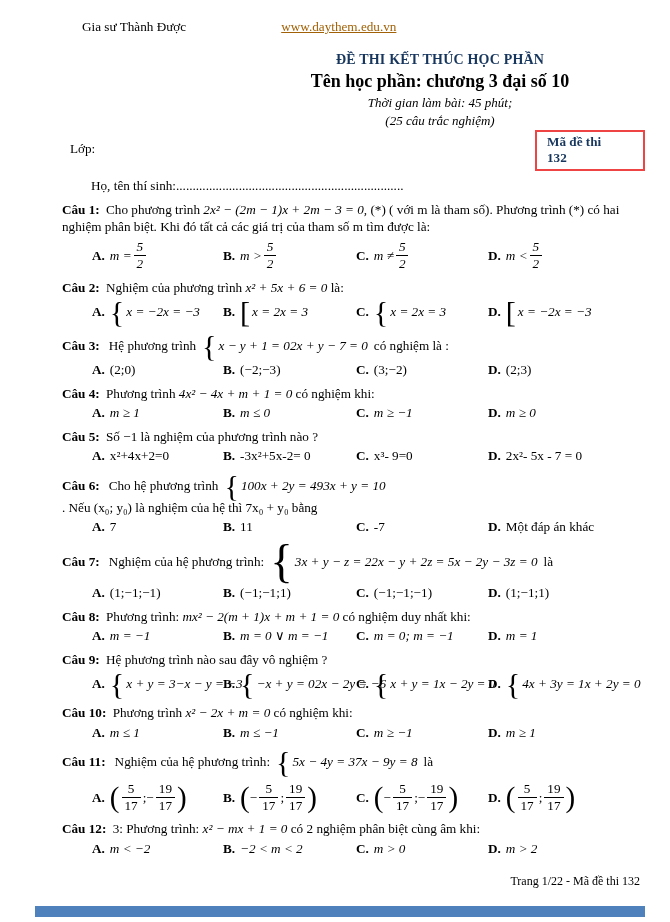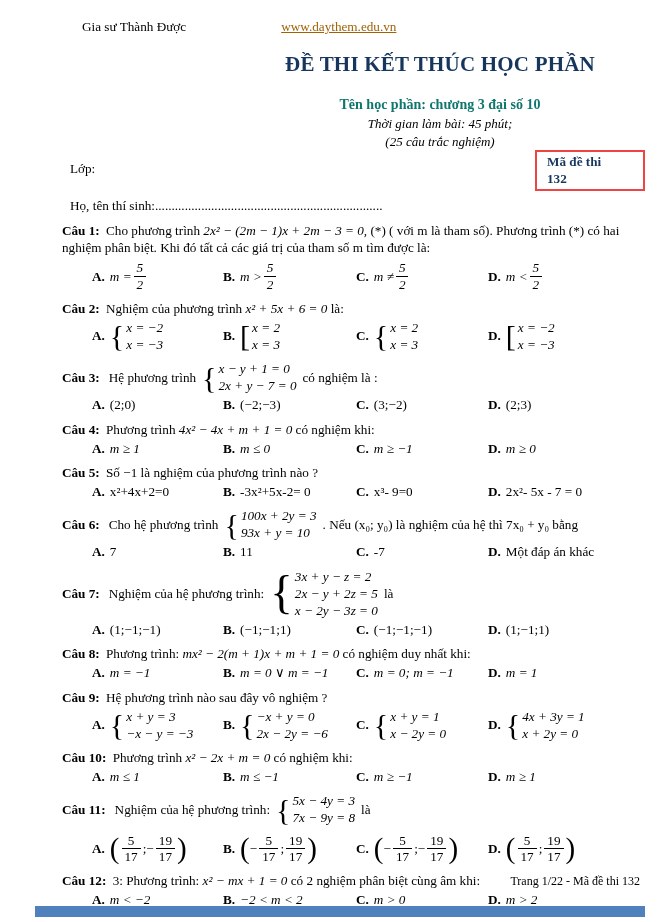--- a/index.html
+++ b/index.html
@@ -6,40 +6,40 @@
   .page{position:relative;width:670px;height:922px;margin:0 auto;background:#ffffff;
         font-family:"Liberation Serif","DejaVu Serif",serif;color:#000;font-size:13.2px;
         line-height:1.3;overflow:hidden;}
   .inner{padding:18px 25px 0 62px;}
   
   .hdr{display:flex;align-items:baseline;padding-left:8px;}
   .hdr .brand{color:#000;margin-left:12px;}
   .hdr a{color:#a16207;text-decoration:underline;margin-left:95px;cursor:pointer;}
   
   .tblock{width:360px;margin:16px 0 0 198px;text-align:center;}
-  .t1{font-weight:bold;font-size:21px;color:#17365d;letter-spacing:.2px;}
-  .t2{font-weight:bold;font-size:14px;color:#0f766e;margin-top:18px;}
+  .t1{font-weight:bold;font-size:14px;color:#17365d;letter-spacing:.2px;}
+  .t2{font-weight:bold;font-size:18px;color:#000000;margin-top:1px;}
   .t3,.t4{font-style:italic;font-size:13px;color:#000;margin-top:1px;}
   
   .crow{display:flex;justify-content:space-between;align-items:flex-start;margin-top:10px;}
   .crow .clab{padding-left:8px;}
   .codebox{border:2px solid #ef4444;text-align:left;font-weight:bold;color:#17365d;
            padding:2px 10px;min-width:86px;margin-top:-10px;line-height:1.25;}
-  .student{margin-top:6px;padding-left:8px;white-space:nowrap;overflow:hidden;}
+  .student{margin-top:6px;padding-left:8px;white-space:nowrap;overflow:hidden;margin-left:21px;}
   
   .q{margin-top:7px;}
   .qt{margin:0;}
   .ql{margin-right:3px;}
   .m{font-style:italic;}
   .r{font-style:normal;}
   .qsys{display:flex;align-items:center;flex-wrap:wrap;column-gap:6px;margin:2px 0;}
   .sys{display:inline-flex;align-items:center;vertical-align:middle;}
   .br2{font-size:30px;line-height:.9;font-weight:400;font-family:"Liberation Serif",serif;margin-right:2px;}
   .br3{font-size:47px;line-height:.85;font-weight:400;margin-right:2px;}
-  .lines{display:flex;flex-direction:column;text-align:left;}
+  .lines{display:flex;flex-direction:row;text-align:left;}
   .lines .m{display:block;line-height:1.3;}
   .orow{display:grid;grid-template-columns:131px 133px 132px auto;padding-left:30px;
         align-items:center;margin-top:2px;}
   .opt{display:flex;align-items:center;white-space:nowrap;}
   .ol{margin-right:5px;}
   .fr{display:inline-flex;flex-direction:column;text-align:center;margin:0 2px;}
   .fr .n{display:block;border-bottom:1px solid #000;padding:0 3px;line-height:1.2;}
   .fr .d{display:block;padding:0 3px;line-height:1.2;}
   .bp{font-size:29px;line-height:1;font-weight:400;}
   .fopt{display:flex;align-items:center;}
@@ -254,21 +254,21 @@
       </div>
     </div>
 
     <div class="q">
       <div class="qsys">
         <b class="ql">Câu 6:</b>
         <span>Cho hệ phương trình</span>
         <span class="sys">
             <span class="br2">{</span>
             <span class="lines">
-              <i class="m">100x + 2y = 3</i>
+              <i class="m">100x + 2y = 4</i>
               <i class="m">93x + y = 10</i>
             </span>
           </span>
         <span>. Nếu (x₀; y₀) là nghiệm của hệ thì 7x₀ + y₀ bằng</span>
       </div>
       <div class="orow">
         <div class="opt">
             <b class="ol">A.</b>
             <span class="r">7</span>
           </div>

